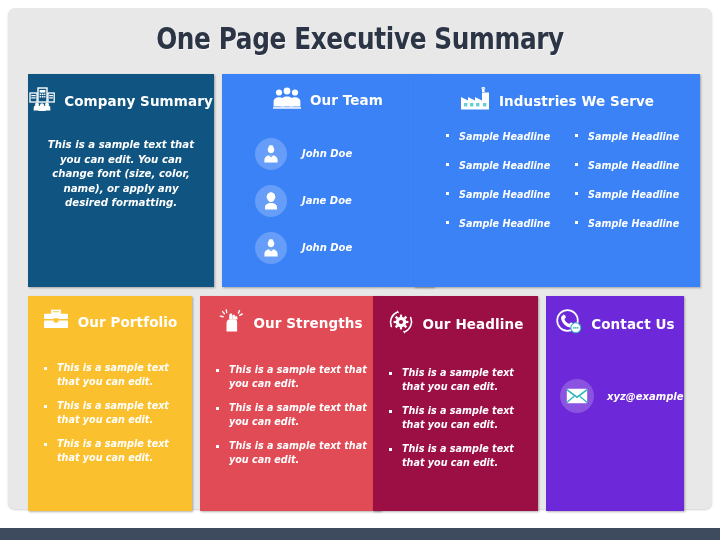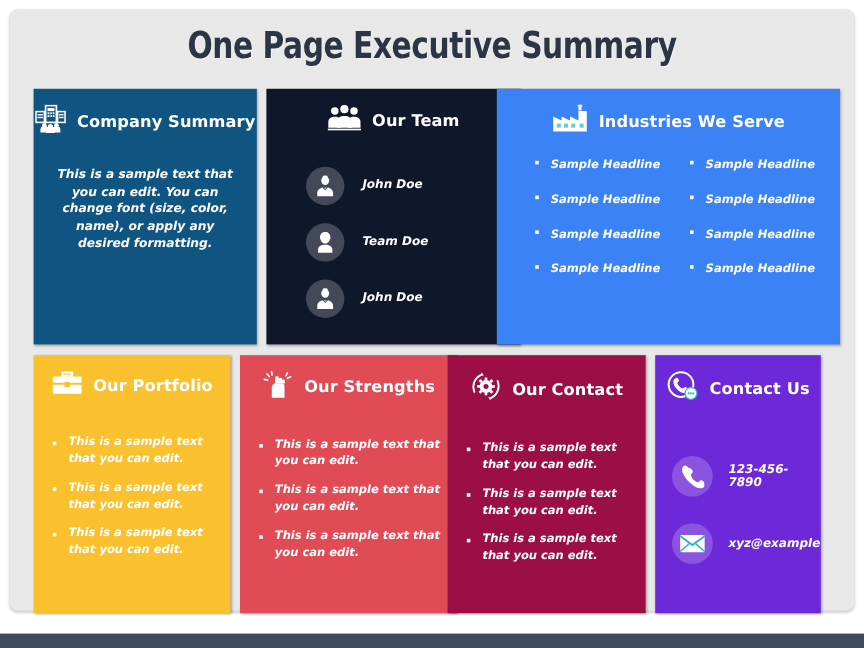--- a/index.html
+++ b/index.html
@@ -83,21 +83,21 @@
     font-family: "DejaVu Sans", sans-serif;
     font-style: italic;
     font-weight: bold;
     color: #ffffff;
     font-size: 10.2px;
     line-height: 14.5px;
   }
 
   
   #p-company    { left: 20px;  top: 66px;  width: 186px; height: 213px; background: #105581; }
-  #p-team       { left: 214px; top: 66px;  width: 212px; height: 213px; background: #0f172a; }
+  #p-team       { left: 214px; top: 66px;  width: 212px; height: 213px; background: #3b82f6; }
   #p-industries { left: 406px; top: 66px;  width: 286px; height: 213px; background: #3b82f6; }
   #p-portfolio  { left: 20px;  top: 288px; width: 164px; height: 215px; background: #fbc02d; }
   #p-strengths  { left: 192px; top: 288px; width: 181px; height: 215px; background: #e04b55; }
   #p-process    { left: 365px; top: 288px; width: 165px; height: 215px; background: #9c0f45; }
   #p-contact    { left: 538px; top: 288px; width: 138px; height: 215px; background: #6d28d9; }
 
   
   #company-text {
     margin: 23px 16px 0 16px;
     text-align: center;
@@ -240,21 +240,21 @@
         <span class="team-name">John Doe</span>
       </div>
       <div class="team-row">
         <span class="avatar">
           <svg width="20" height="20" viewBox="0 0 20 20">
             <path d="M10 1.4c2.6 0 4.1 1.9 4.1 4.6 0 2.9-1.8 5-4.1 5s-4.1-2.1-4.1-5C5.9 3.3 7.4 1.4 10 1.4z" fill="#fff"></path>
             <path d="M5.6 6.6c0-3 1.8-5.2 4.4-5.2s4.4 2.2 4.4 5.2c0 .6-.6.6-.9.2-.7-1-1.9-1.8-3.5-1.8s-2.8.8-3.5 1.8c-.3.4-.9.4-.9-.2z" fill="#fff"></path>
             <path d="M4 18.6v-2.4c0-2.7 2.4-4.3 6-4.3s6 1.6 6 4.3v2.4z" fill="#fff"></path>
           </svg>
         </span>
-        <span class="team-name">Team Doe</span>
+        <span class="team-name">Jane Doe</span>
       </div>
       <div class="team-row">
         <span class="avatar">
           <svg width="20" height="20" viewBox="0 0 20 20">
             <path d="M10 2.2c2 0 3.3 1.3 3.3 3.2 0 2.1-1.5 3.8-3.3 3.8S6.7 7.5 6.7 5.4C6.7 3.5 8 2.2 10 2.2z" fill="#fff"></path>
             <path d="M10 1.3c1.3 0 2.3.5 2.3 1.4 0 .6-1 .5-2.3.5s-2.3.1-2.3-.5c0-.9 1-1.4 2.3-1.4z" fill="#fff"></path>
             <path d="M3.4 18.5v-2.7c0-2.6 2.3-4.2 4.4-4.6l2.2 2.4 2.2-2.4c2.1.4 4.4 2 4.4 4.6v2.7z" fill="#fff"></path>
             <path d="M8.7 11.2h2.6l-1.3 1.6z" fill="#8fcdea"></path>
           </svg>
         </span>
@@ -386,21 +386,21 @@
             <rect x="5.6" y="11.9" width="2.6" height="2.2"></rect>
             <rect x="17.8" y="11.9" width="2.6" height="2.2"></rect>
             <rect x="7.3" y="7.3" width="2.4" height="2.4" transform="rotate(45 8.5 8.5)"></rect>
             <rect x="16.3" y="16.3" width="2.4" height="2.4" transform="rotate(45 17.5 17.5)"></rect>
             <rect x="16.3" y="7.3" width="2.4" height="2.4" transform="rotate(45 17.5 8.5)"></rect>
             <rect x="7.3" y="16.3" width="2.4" height="2.4" transform="rotate(45 8.5 17.5)"></rect>
           </g>
           <circle cx="13" cy="13" r="2.1" fill="#9c0f45"></circle>
         </svg>
       </span>
-      <span class="ptitle">Our Contact</span>
+      <span class="ptitle">Our Headline</span>
     </div>
     <div class="blist">
       <div class="bitem">
           <span class="bullet"></span>
           <span class="txt">This is a sample text that you can edit.</span>
         </div>
       <div class="bitem">
           <span class="bullet"></span>
           <span class="txt">This is a sample text that you can edit.</span>
         </div>
@@ -419,28 +419,20 @@
           <path d="M8 5.6c1 0 2 .6 2.6 1.6.5.9.2 1.6-.5 2.1-.6.5-.7.8-.4 1.5.7 1.6 2 3 3.6 3.8.7.3 1 .2 1.5-.4.5-.7 1.2-1 2.1-.5 1 .6 1.6 1.6 1.6 2.6 0 1.3-1.3 2.4-2.8 2.4-4.2 0-9.6-5.4-9.6-9.6 0-1.5 1.1-2.8 2.4-2.8z" fill="#fff"></path>
           <circle cx="20.8" cy="18.8" r="5" fill="#fff" stroke="#2fb4bd" stroke-width="1.1"></circle>
           <circle cx="18.9" cy="18.8" r="0.85" fill="#2fb4bd"></circle>
           <circle cx="20.8" cy="18.8" r="0.85" fill="#2fb4bd"></circle>
           <circle cx="22.7" cy="18.8" r="0.85" fill="#2fb4bd"></circle>
         </svg>
       </span>
       <span class="ptitle">Contact Us</span>
     </div>
     <div id="contact-list">
-      <div class="contact-row">
-        <span class="cicon">
-          <svg width="19" height="19" viewBox="0 0 19 19">
-            <path d="M5.2 1.8c1.3 0 2.6.8 3.4 2.1.7 1.2.3 2.1-.6 2.8-.8.6-.9 1-.5 2 .9 2.1 2.6 3.9 4.7 5 1 .4 1.4.3 2-.5.7-.9 1.6-1.3 2.8-.6 1.3.8 2.1 2.1 2.1 3.4 0 1.7-1.7 3.1-3.7 3.1C10 19.1 0 9.1 0 3.5c0-2 1.4-3.7 3.1-3.7z" fill="#fff" transform="translate(0.4,0)"></path>
-          </svg>
-        </span>
-        <span class="cval">123-456-7890</span>
-      </div>
       <div class="contact-row">
         <span class="cicon">
           <svg width="22" height="16" viewBox="0 0 22 16">
             <rect x="0.8" y="0.8" width="20.4" height="14.4" rx="1" fill="#fff"></rect>
             <path d="M0.8 1.6L11 9.2 21.2 1.6" fill="none" stroke="#2fb4bd" stroke-width="1.5"></path>
             <path d="M0.8 14.6l7.4-6.3M21.2 14.6l-7.4-6.3" fill="none" stroke="#2fb4bd" stroke-width="1.3"></path>
           </svg>
         </span>
         <span class="cval">xyz@example.com</span>
       </div>

